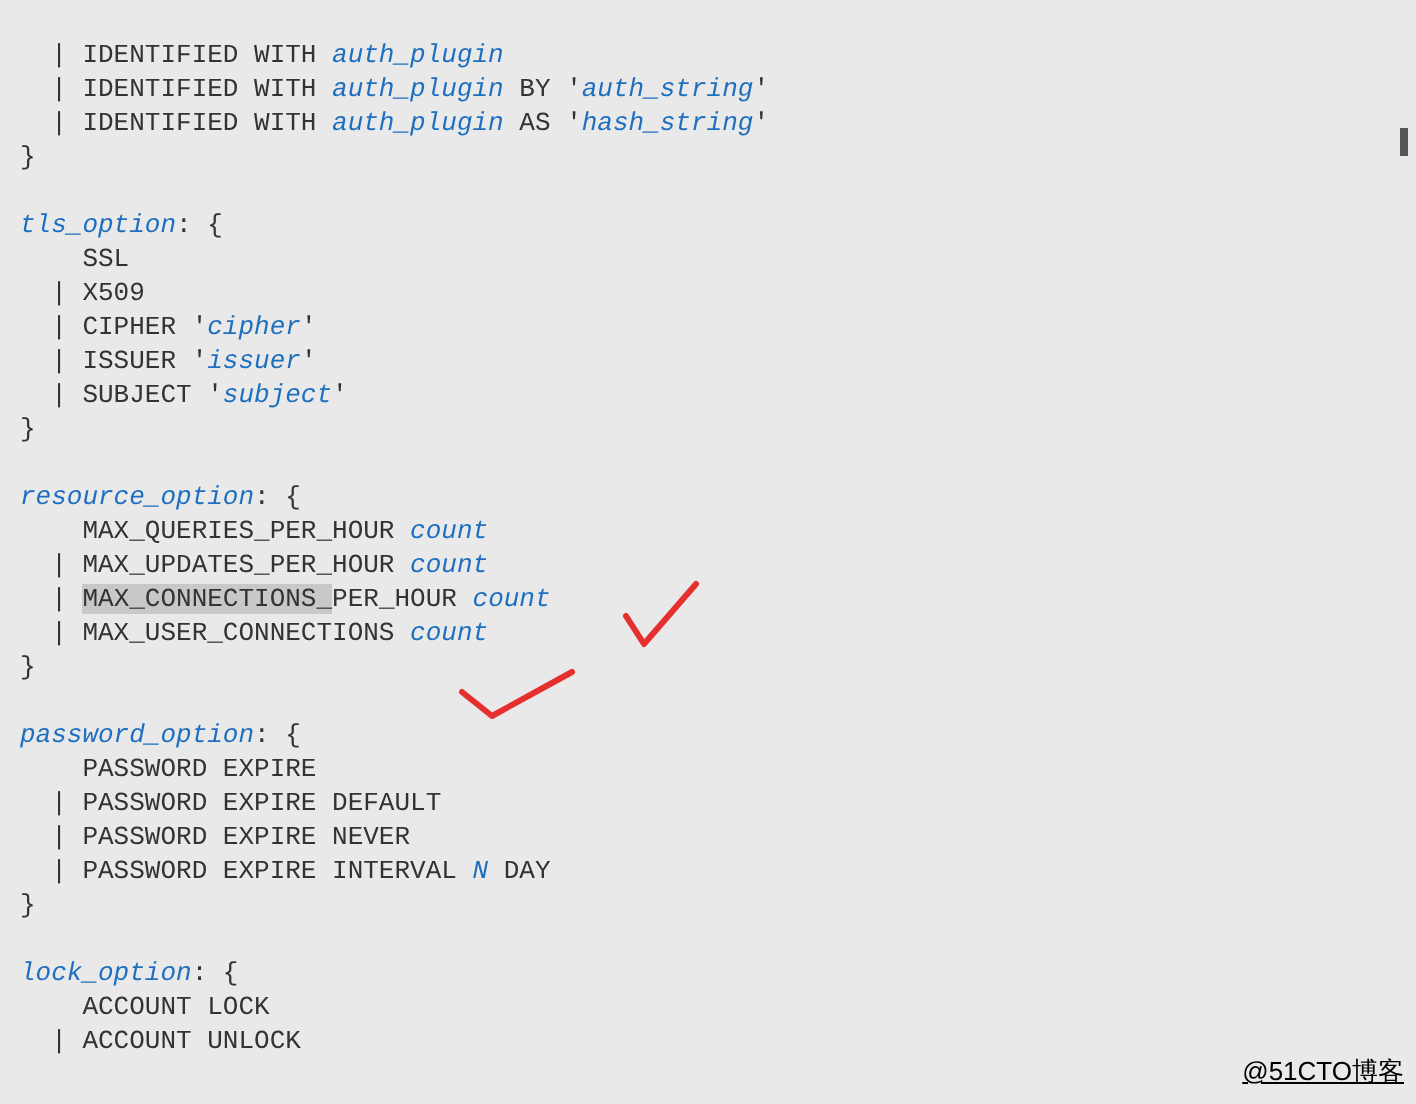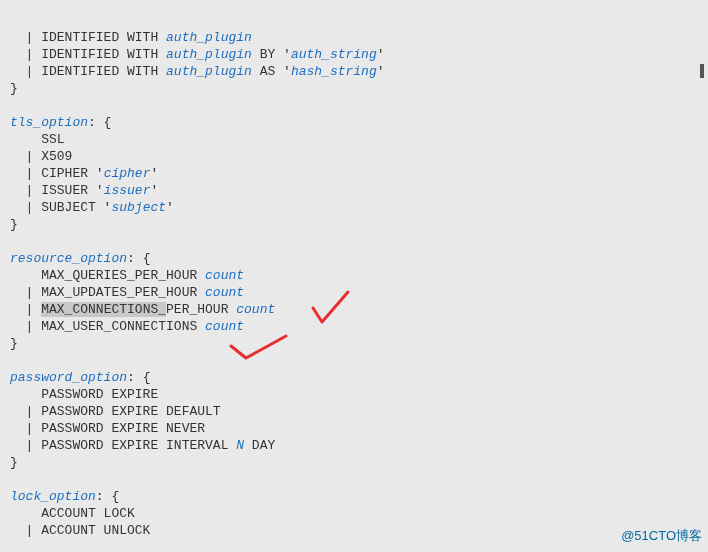--- a/index.html
+++ b/index.html
@@ -9,33 +9,34 @@
     font-family: "Consolas", "Courier New", monospace;
     font-size: 13px;
     line-height: 17px;
     color: #333;
     width: 708px;
     height: 552px;
     overflow: hidden;
     position: relative;
   }
   .code-area {
-    padding: 12px 10px;
+    padding: 2px 10px;
     white-space: pre;
     overflow: visible;
   }
   .kw { color: #1e6fbf; font-style: italic; }
   .highlight { background: #c8c8c8; }
   .watermark {
     position: absolute;
     right: 6px;
     bottom: 8px;
-    color: #0369a1;
+    color: #000000;
     font-family: sans-serif;
     font-size: 13px;
+    text-decoration: underline;
   }
   .right-tick {
     position: absolute;
     right: 4px;
     top: 64px;
     width: 4px;
     height: 14px;
     background: #555;
   }
   svg.annot {

